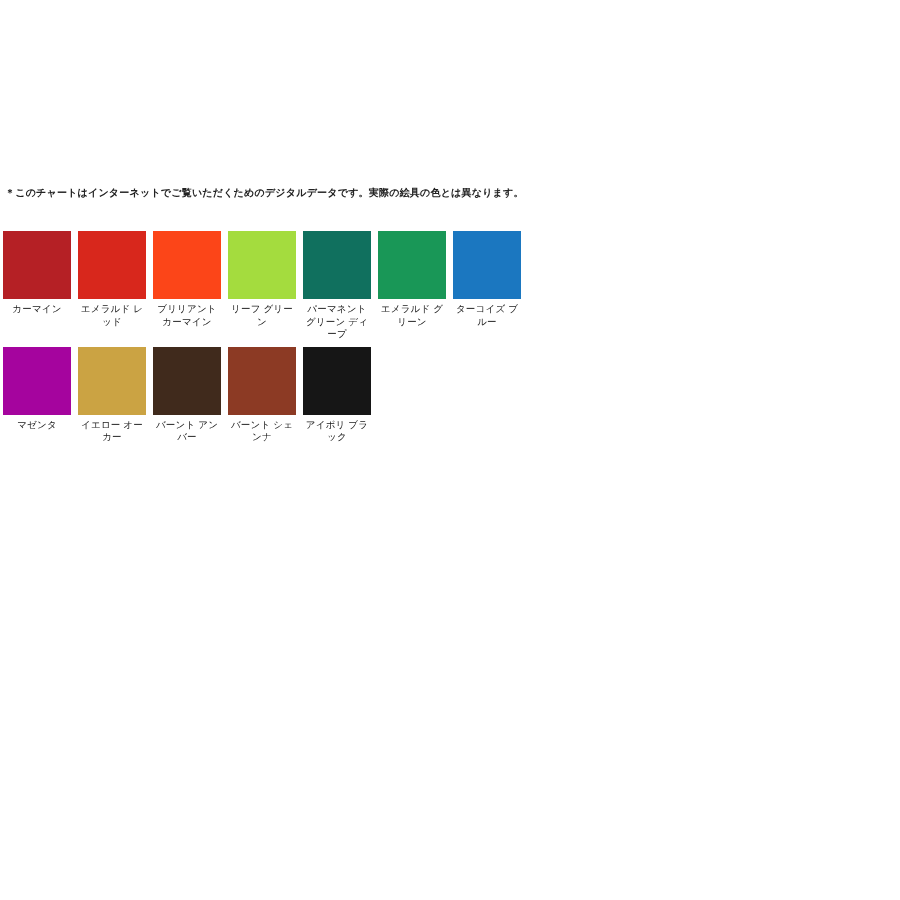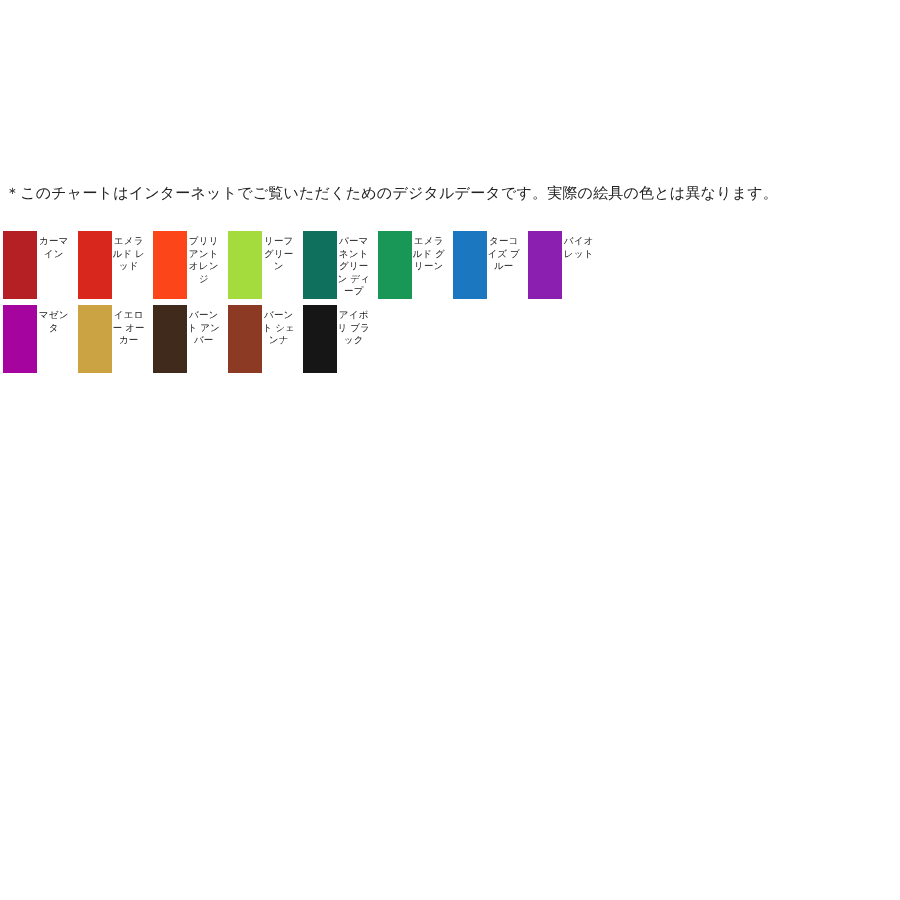--- a/index.html
+++ b/index.html
@@ -22,48 +22,48 @@
     top: 0;
     width: 900px;
     height: 900px;
     box-sizing: border-box;
   }
 
   .disclaimer {
     position: absolute;
     left: 5px;
     top: 186px;
-    font-size: 15px;
+    font-size: 10px;
     line-height: 14px;
     color: #222222;
     letter-spacing: 0.2px;
     white-space: nowrap;
-    font-weight: normal;
+    font-weight: bold;
   }
 
   .swatch-grid {
     position: absolute;
     left: 3px;
     top: 231px;
     width: 894px;
   }
 
   .swatch-row {
     display: flex;
     flex-direction: row;
     align-items: flex-start;
     margin-bottom: 6px;
   }
 
   .swatch-cell {
     width: 68px;
     margin-right: 7px;
     display: flex;
-    flex-direction: row;
-    align-items: flex-start;
+    flex-direction: column;
+    align-items: center;
   }
 
   .swatch-chip {
     width: 68px;
     height: 68px;
     box-sizing: border-box;
     display: block;
   }
 
   .swatch-chip.bordered {
@@ -94,41 +94,37 @@
         <div class="swatch-cell">
           <div class="swatch-chip" title="#b52025" style="background-color: rgb(181, 32, 37);"></div>
           <div class="swatch-label">カーマイン</div>
         </div>
         <div class="swatch-cell">
           <div class="swatch-chip" title="#d8271c" style="background-color: rgb(216, 39, 28);"></div>
           <div class="swatch-label">エメラルド レッド</div>
         </div>
         <div class="swatch-cell">
           <div class="swatch-chip" title="#fc4518" style="background-color: rgb(252, 69, 24);"></div>
-          <div class="swatch-label">ブリリアント オレンジ</div>
+          <div class="swatch-label">ブリリアント カーマイン</div>
         </div>
         <div class="swatch-cell">
           <div class="swatch-chip" title="#a4dc3e" style="background-color: rgb(164, 220, 62);"></div>
           <div class="swatch-label">リーフ グリーン</div>
         </div>
         <div class="swatch-cell">
           <div class="swatch-chip" title="#10705e" style="background-color: rgb(16, 112, 94);"></div>
           <div class="swatch-label">パーマネント グリーン ディープ</div>
         </div>
         <div class="swatch-cell">
           <div class="swatch-chip" title="#199757" style="background-color: rgb(25, 151, 87);"></div>
           <div class="swatch-label">エメラルド グリーン</div>
         </div>
         <div class="swatch-cell">
           <div class="swatch-chip" title="#1b77c0" style="background-color: rgb(27, 119, 192);"></div>
           <div class="swatch-label">ターコイズ ブルー</div>
-        </div>
-        <div class="swatch-cell">
-          <div class="swatch-chip" title="#8a1fb0" style="background-color: rgb(138, 31, 176);"></div>
-          <div class="swatch-label">バイオレット</div>
         </div>
       </div>
     <div class="swatch-row">
         <div class="swatch-cell">
           <div class="swatch-chip" title="#a5049e" style="background-color: rgb(165, 4, 158);"></div>
           <div class="swatch-label">マゼンタ</div>
         </div>
         <div class="swatch-cell">
           <div class="swatch-chip" title="#cba343" style="background-color: rgb(203, 163, 67);"></div>
           <div class="swatch-label">イエロー オーカー</div>

